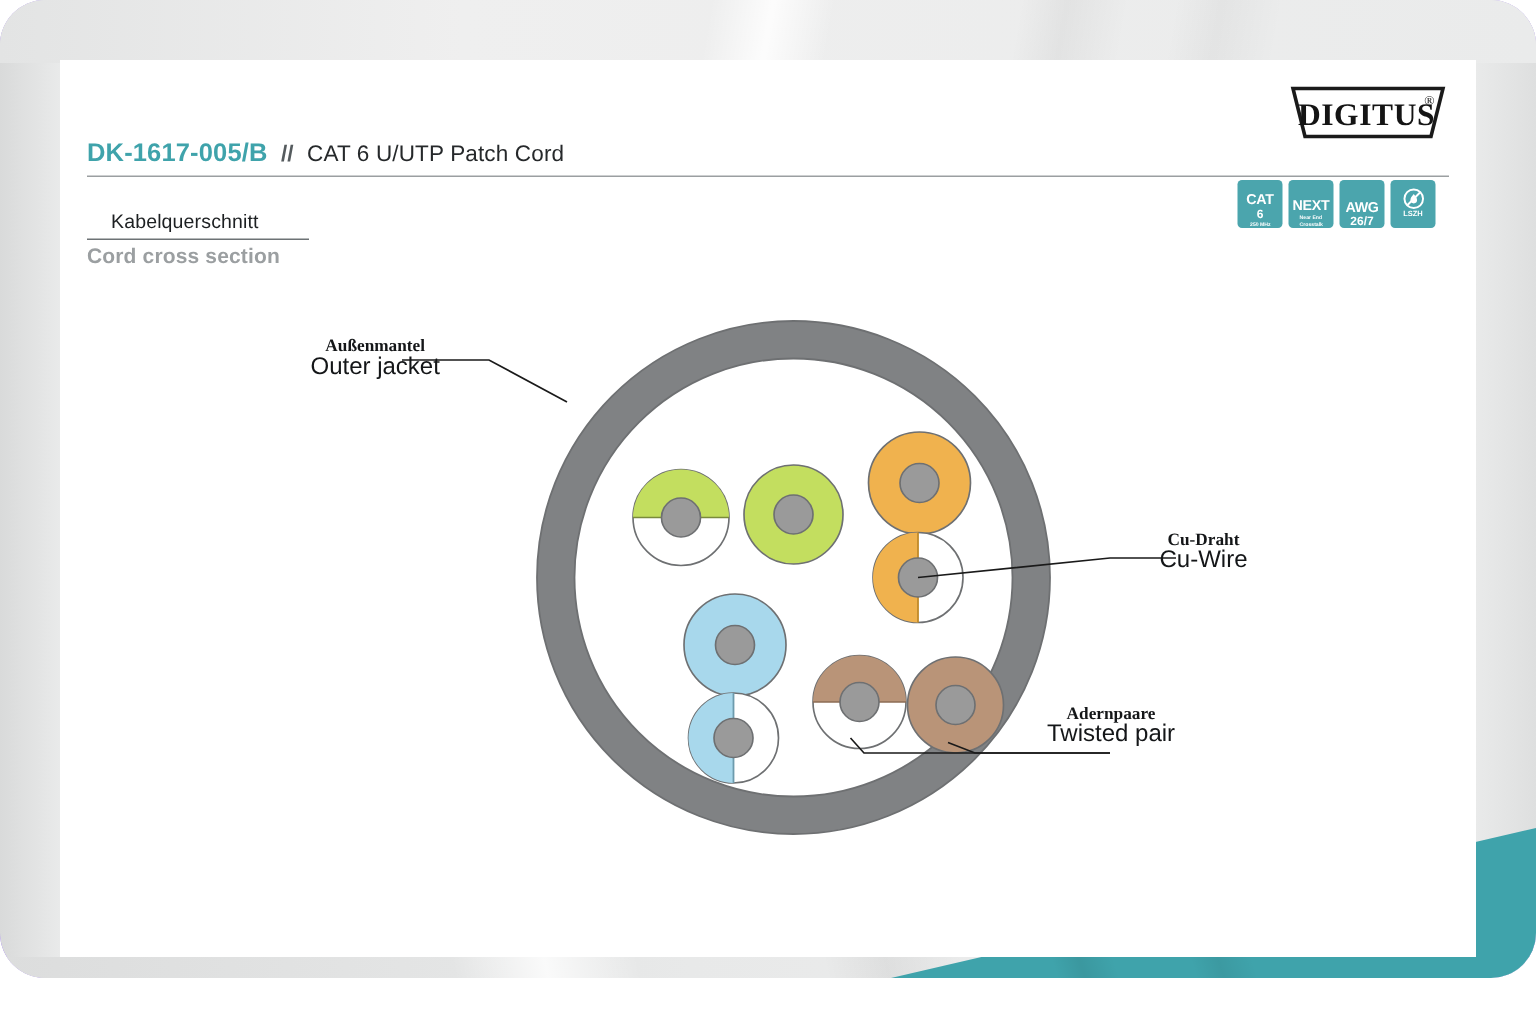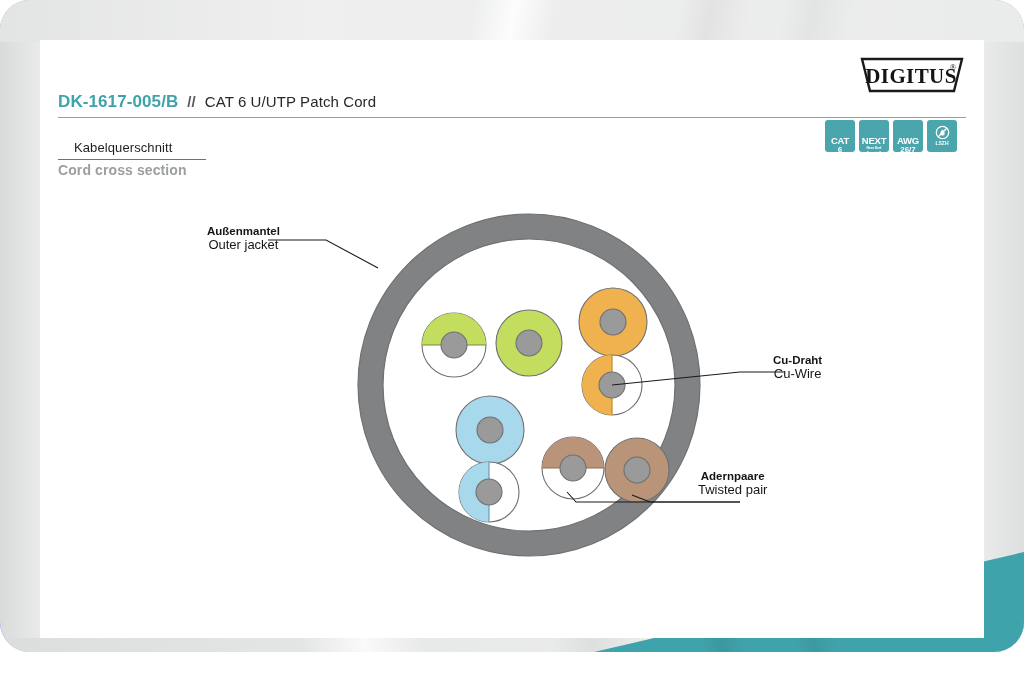--- a/index.html
+++ b/index.html
@@ -169,21 +169,21 @@
     gap: 4px;
   }
   .badge {
     width: 30px; height: 32px;
     background: #4ba5ad;
     border-radius: 3px;
     color: #ffffff;
     display: flex;
     flex-direction: column;
     align-items: center;
-    justify-content: flex-start;
+    justify-content: flex-end;
     padding-top: 16px;
     box-sizing: border-box;
     overflow: hidden;
   }
   .badge .b-main {
     font-size: 9.5px;
     font-weight: bold;
     line-height: 10px;
     letter-spacing: -0.2px;
   }
@@ -226,23 +226,24 @@
   
   .callout {
     position: absolute;
     line-height: 14px;
   }
   .callout .c-de {
     font-size: 11.5px;
     font-weight: bold;
     color: #141618;
     white-space: nowrap;
+    font-family: Liberation Serif, serif;
   }
   .callout .c-en {
-    font-size: 13px;
+    font-size: 16px;
     color: #141618;
     white-space: nowrap;
   }
   #callout-outer-jacket {
     left: 167px; top: 184px;
     text-align: center;
   }
   #callout-cu-wire {
     left: 733px; top: 313px;
     text-align: center;

